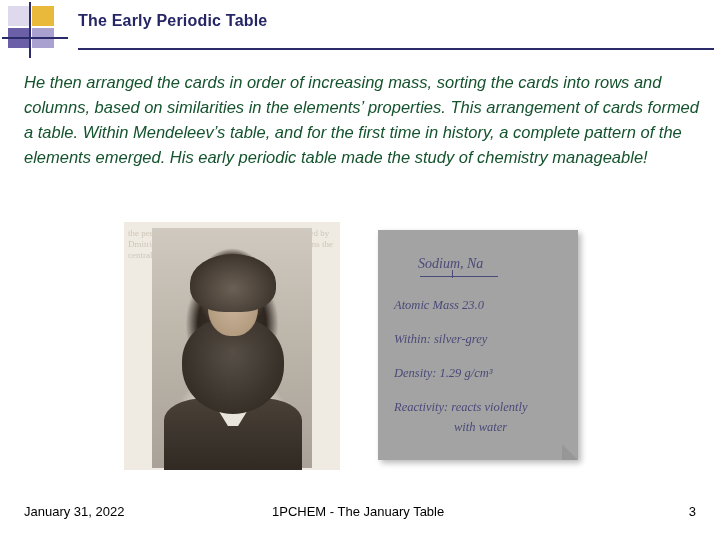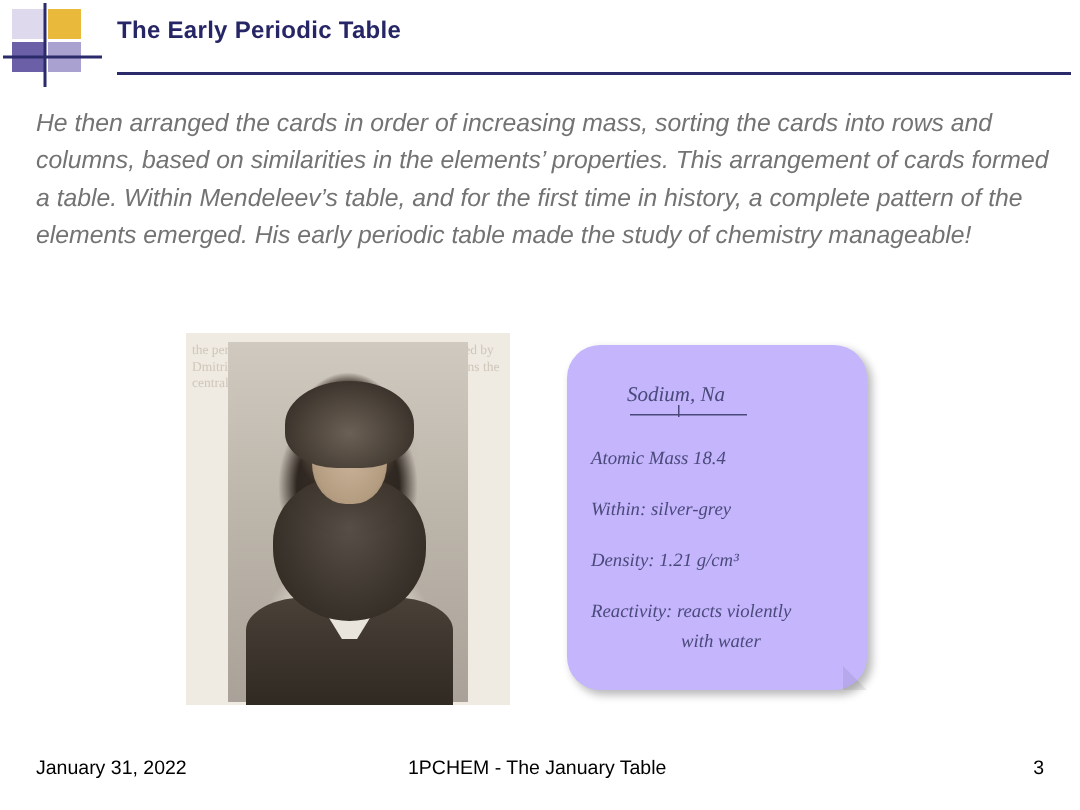--- a/index.html
+++ b/index.html
@@ -76,21 +76,21 @@
   }
 
   
   .body-text {
     position: absolute;
     left: 24px;
     top: 70px;
     width: 684px;
     font-size: 16.5px;
     font-style: italic;
-    color: #737373;
+    color: #14532d;
     line-height: 25px;
     text-align: left;
   }
 
   
   .images-row {
     position: absolute;
     left: 0;
     top: 222px;
     width: 720px;
@@ -179,23 +179,22 @@
     clip-path: polygon(0 0, 100% 0, 62% 100%, 38% 100%);
   }
 
   
   .note-card {
     position: absolute;
     left: 378px;
     top: 8px;
     width: 200px;
     height: 230px;
-    background: #c4b5fd;
+    background: #a3a3a3;
     box-shadow: 3px 3px 6px rgba(0,0,0,0.28);
-    border-radius: 22px;
   }
   .note-card::after {
     content: "";
     position: absolute;
     right: 0;
     bottom: 0;
     width: 0; height: 0;
     border-left: 16px solid rgba(0,0,0,0.07);
     border-top: 16px solid transparent;
   }
@@ -293,23 +292,23 @@
       <div class="portrait-face"></div>
       <div class="portrait-hair"></div>
     </div>
   </div>
 
   <div class="note-card">
     <div class="note-line note-title">Sodium, Na</div>
     <div class="note-underline"></div>
     <div class="note-tick"></div>
 
-    <div class="note-line note-l1">Atomic Mass 18.4</div>
+    <div class="note-line note-l1">Atomic Mass 23.0</div>
     <div class="note-line note-l2">Within: silver-grey</div>
-    <div class="note-line note-l3">Density: 1.21 g/cm³</div>
+    <div class="note-line note-l3">Density: 1.29 g/cm³</div>
     <div class="note-line note-l4">Reactivity: reacts violently</div>
     <div class="note-line note-l5">with water</div>
   </div>
 
 </div>
 
 <div class="footer">
   <div class="footer-date">January 31, 2022</div>
   <div class="footer-center">1PCHEM - The January Table</div>
   <div class="footer-page">3</div>

